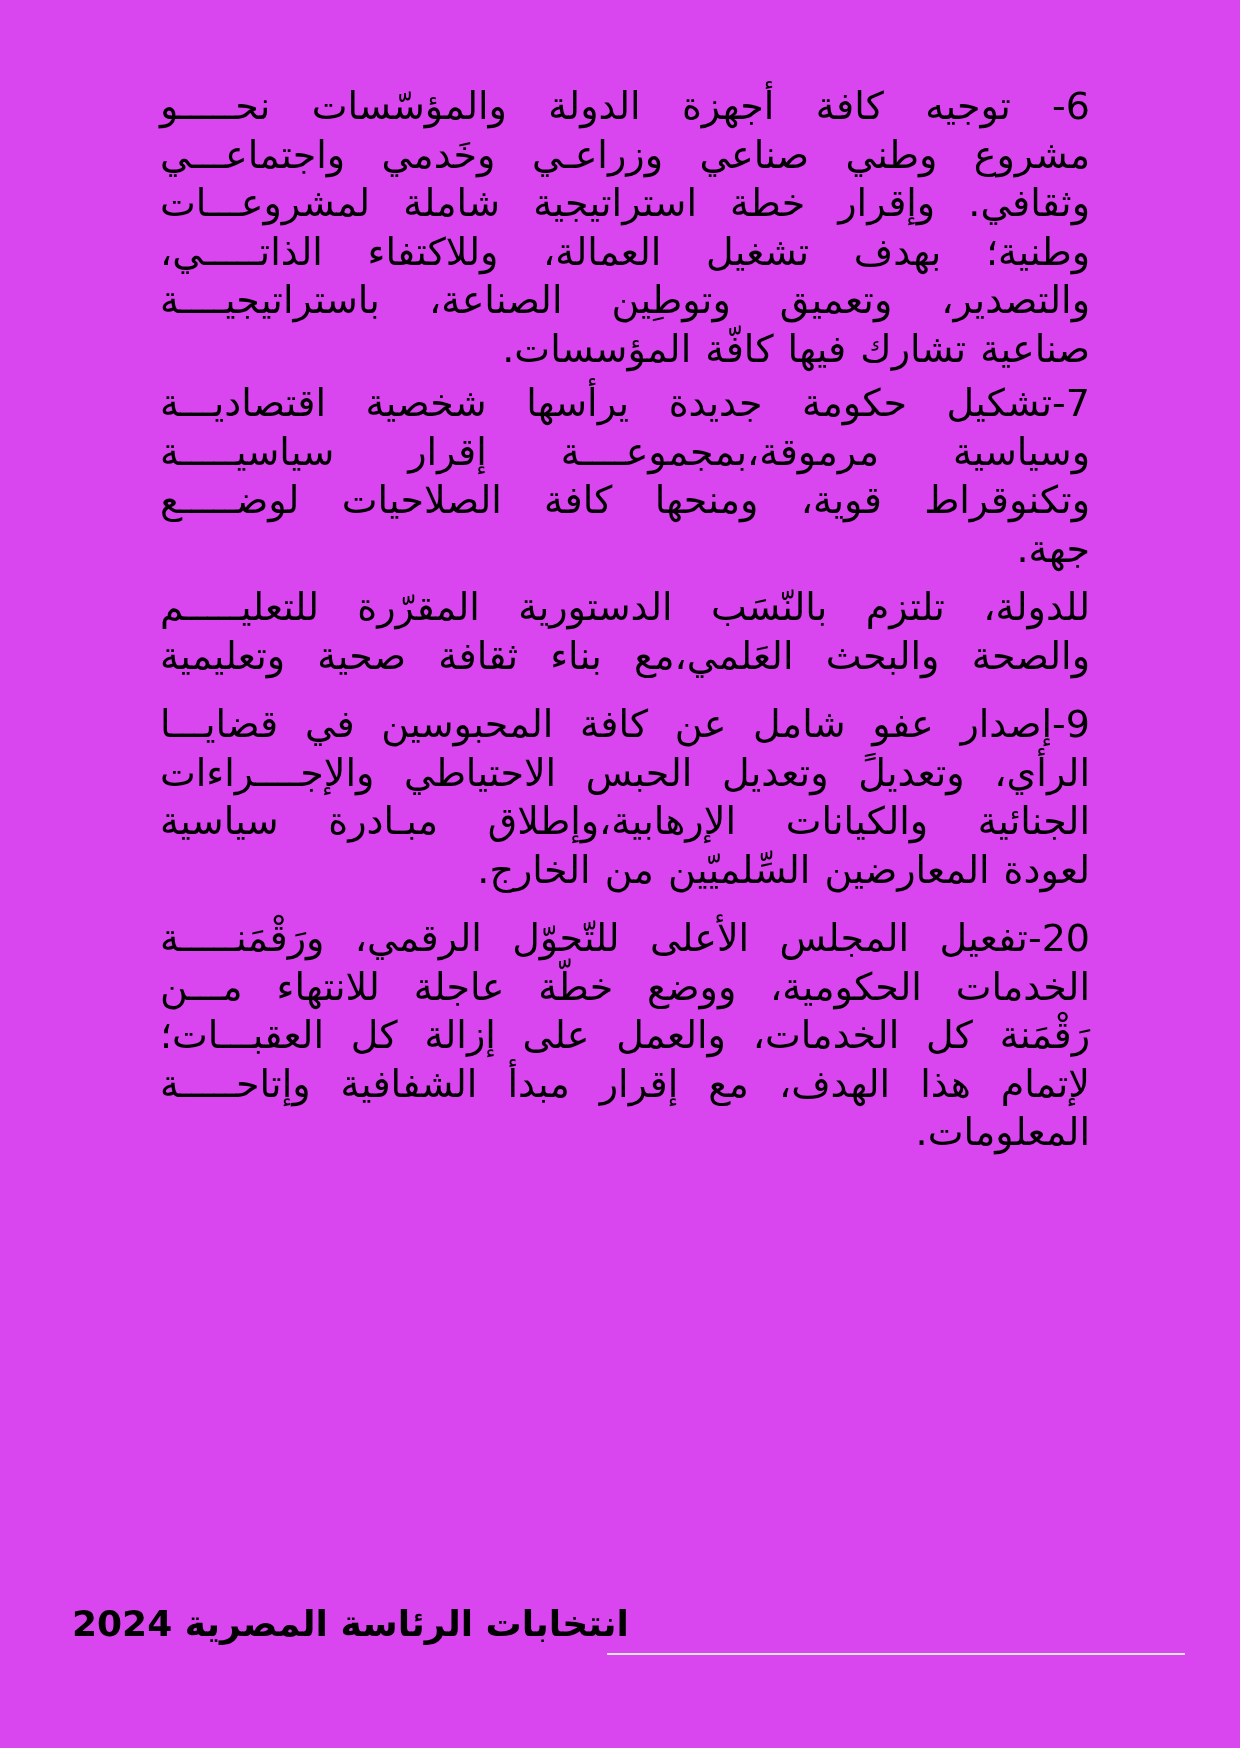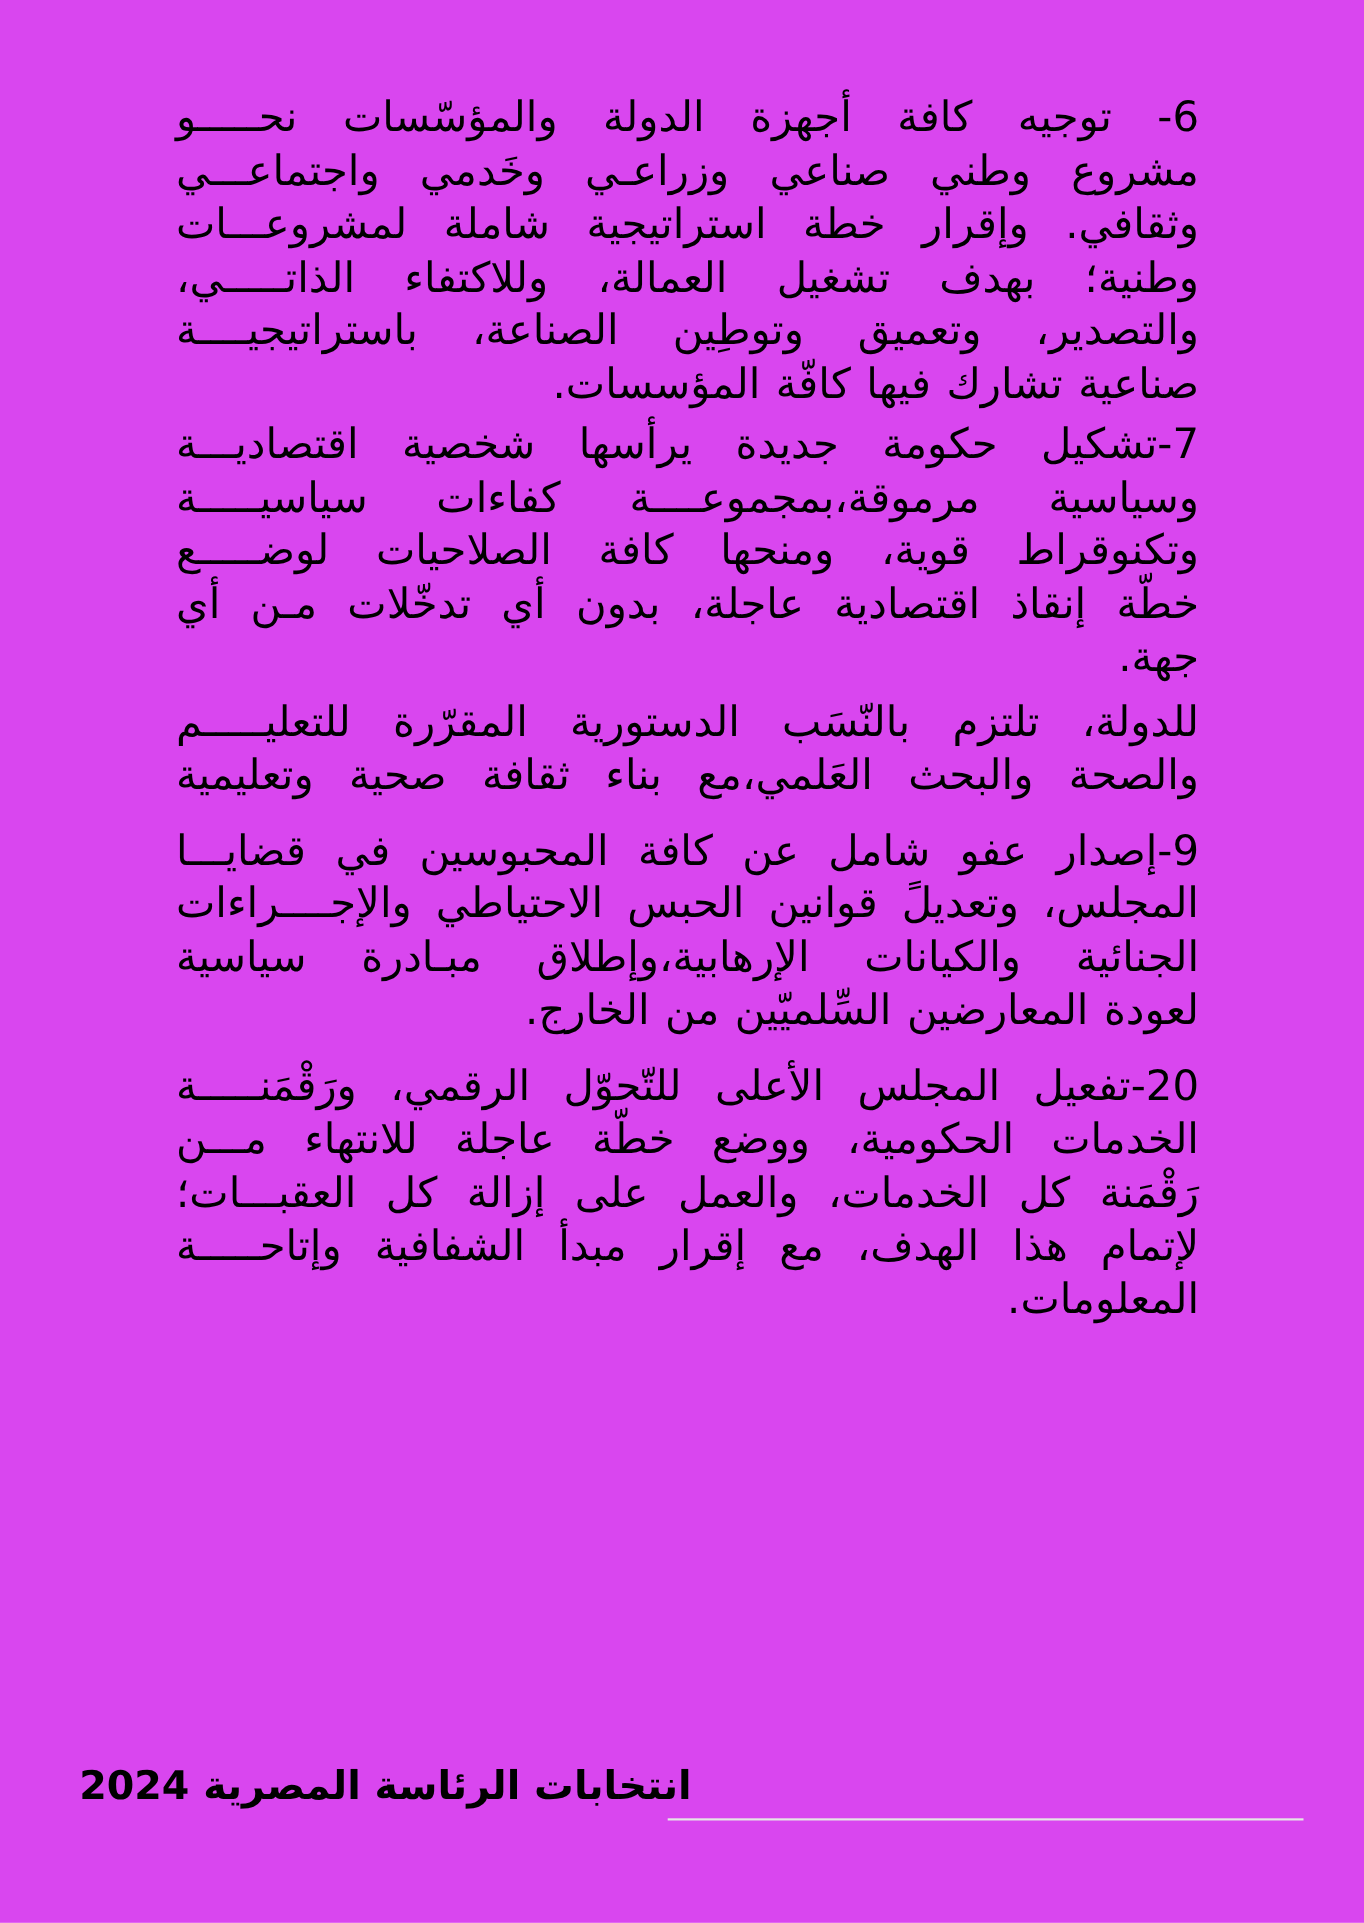--- a/index.html
+++ b/index.html
@@ -85,36 +85,35 @@
       <span class="line">6- توجيه كافة أجهزة الدولة والمؤسّسات نحـــــو</span>
       <span class="line">مشروع وطني صناعي وزراعـي وخَدمي واجتماعـــي</span>
       <span class="line">وثقافي. وإقرار خطة استراتيجية شاملة لمشروعـــات</span>
       <span class="line">وطنية؛ بهدف تشغيل العمالة، وللاكتفاء الذاتـــــي،</span>
       <span class="line">والتصدير، وتعميق وتوطِين الصناعة، باستراتيجيــــة</span>
       <span class="line last">صناعية تشارك فيها كافّة المؤسسات.</span>
     </div>
 
     <div class="item">
       <span class="line">7-تشكيل حكومة جديدة يرأسها شخصية اقتصاديـــة</span>
-      <span class="line">وسياسية مرموقة،بمجموعــــة كفاءات سياسيـــــة</span>
+      <span class="line">وسياسية مرموقة،بمجموعــــة إقرار سياسيـــــة</span>
       <span class="line">وتكنوقراط قوية، ومنحها كافة الصلاحيات لوضـــــع</span>
-      <span class="line">خطّة إنقاذ اقتصادية عاجلة، بدون أي تدخّلات مـن أي</span>
       <span class="line last">جهة.</span>
     </div>
     <div class="gap-small"></div>
 
     <div class="item">
       <span class="line">للدولة، تلتزم بالنّسَب الدستورية المقرّرة للتعليـــــم</span>
       <span class="line">والصحة والبحث العَلمي،مع بناء ثقافة صحية وتعليمية</span>
     </div>
     <div class="gap-large"></div>
 
     <div class="item">
       <span class="line">9-إصدار عفو شامل عن كافة المحبوسين في قضايـــا</span>
-      <span class="line">المجلس، وتعديلً قوانين الحبس الاحتياطي والإجــــراءات</span>
+      <span class="line">الرأي، وتعديلً وتعديل الحبس الاحتياطي والإجــــراءات</span>
       <span class="line">الجنائية والكيانات الإرهابية،وإطلاق مبـادرة سياسية</span>
       <span class="line last">لعودة المعارضين السِّلميّين من الخارج.</span>
     </div>
     <div class="gap-large"></div>
 
     <div class="item">
       <span class="line">20-تفعيل المجلس الأعلى للتّحوّل الرقمي، ورَقْمَنـــــة</span>
       <span class="line">الخدمات الحكومية، ووضع خطّة عاجلة للانتهاء مـــن</span>
       <span class="line">رَقْمَنة كل الخدمات، والعمل على إزالة كل العقبـــات؛</span>
       <span class="line">لإتمام هذا الهدف، مع إقرار مبدأ الشفافية وإتاحـــــة</span>

